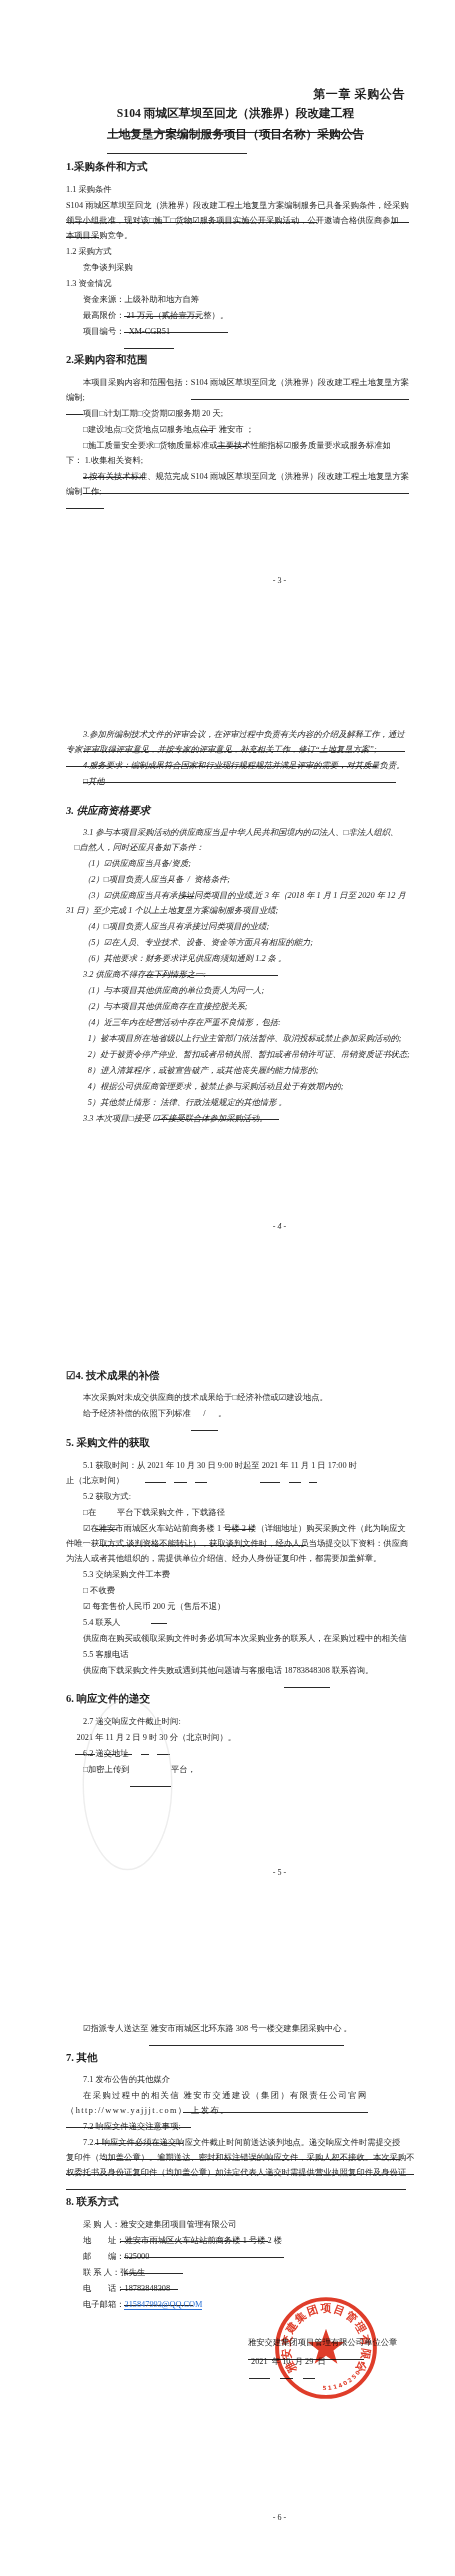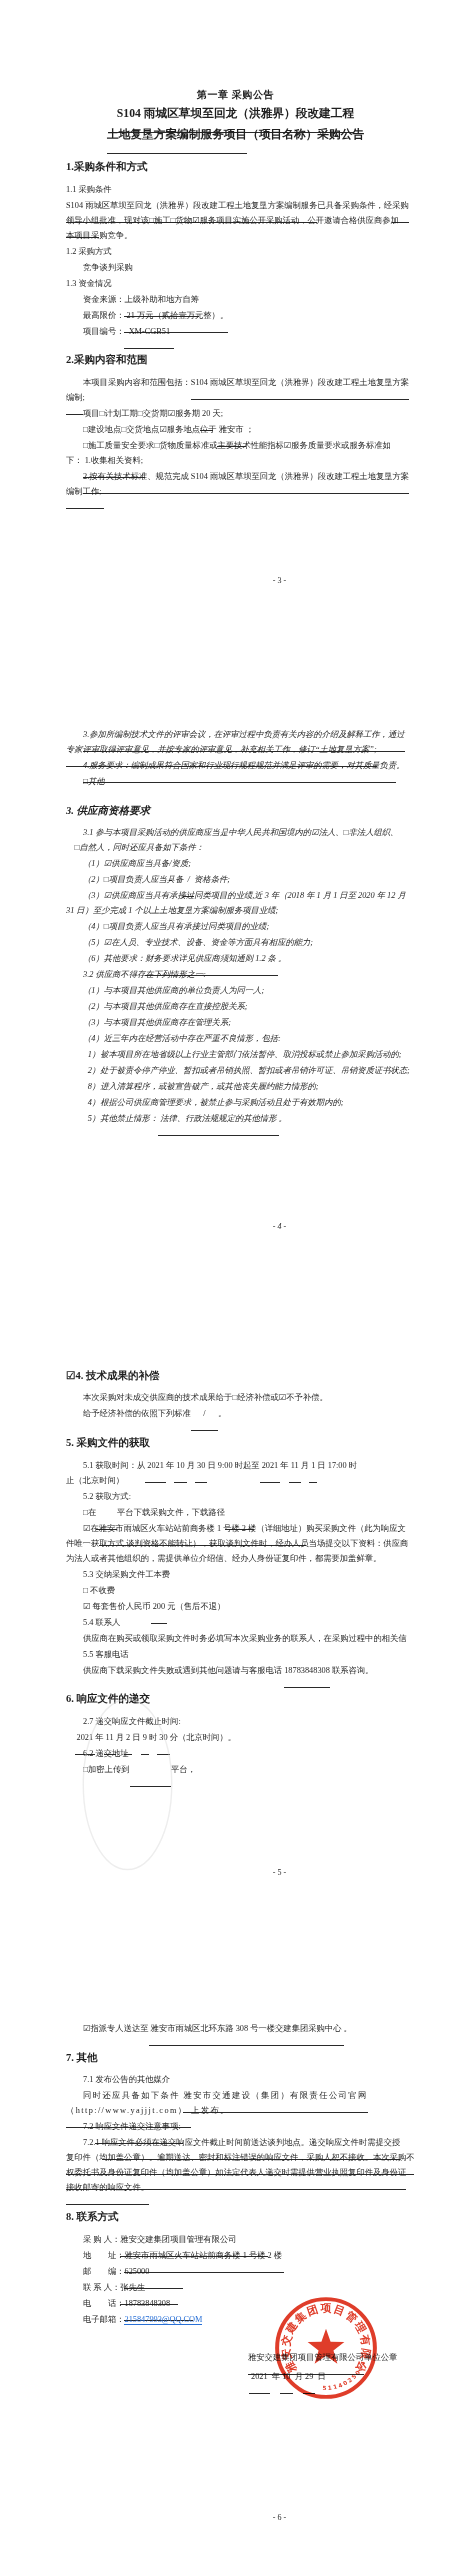--- a/index.html
+++ b/index.html
@@ -8,21 +8,21 @@
         padding-left:66px;padding-right:51px;background:#ffffff;}
   #pg3{height:610px;padding-top:85px;}
   #pg4{height:646px;padding-top:117px;font-style:italic;}
   #pg5{height:646px;padding-top:98px;}
   #pg6{height:675px;padding-top:119px;}
   .ln{font-size:8.3px;line-height:15px;white-space:pre;color:#1f1f1f;}
   .sp{margin-top:1px;}
   .i1{padding-left:8.5px;}
   .i2{padding-left:17px;}
   .i3{padding-left:21.7px;}
-  .s-ct{font-size:10px;font-weight:bold;text-align:center;line-height:19.4px;letter-spacing:0.6px;}
+  .s-ct{font-size:12px;font-weight:bold;text-align:right;line-height:19.4px;letter-spacing:0.6px;}
   .s-tt{font-size:11.7px;font-weight:bold;text-align:center;line-height:20.5px;}
   .s-h1{font-size:10.5px;font-weight:bold;line-height:17px;margin:12.5px 0 6.8px 0;}
   .s-sg1{margin-left:182px;margin-top:23px;}
   .s-sg2{margin-left:183px;margin-top:4.6px;}
   .u{border-bottom:0.6px solid #2a2a2a;padding-bottom:12px;white-space:pre;}
   .lnk{color:#2970d6;border-bottom:0.6px solid #2970d6;white-space:pre;}
   .ls{letter-spacing:1.4px;}
   .pagenum{margin-top:auto;align-self:center;transform:translateX(44px);font-size:8px;color:#2a2a2a;margin-bottom:25px;}
   #pg6 .pagenum{margin-bottom:55px;}
   .seal{position:absolute;left:272px;top:392px;mix-blend-mode:multiply;opacity:.92;}
@@ -74,38 +74,38 @@
         <div class="ln s-b i2 sp"><span>（1）</span><span>☑</span><span>供应商应当具备</span><span class="u">/</span><span>资质;</span></div>
         <div class="ln s-b i2 sp"><span>（2）</span><span>□</span><span>项目负责人应当具备</span><span class="u">  /  </span><span>资格条件;</span></div>
         <div class="ln s-b i2 sp"><span>（3）</span><span>☑</span><span>供应商应当具有承接过同类项目的业绩,近 3 年（2018 年 1 月 1 日至 2020 年 12 月</span></div>
         <div class="ln s-b i0"><span>31 日）至少完成 1 个以上土地复垦方案编制服务项目业绩;</span></div>
         <div class="ln s-b i2 sp"><span>（4）</span><span>□</span><span>项目负责人应当具有承接过同类项目的业绩;</span></div>
         <div class="ln s-b i2 sp"><span>（5）</span><span>☑</span><span>在人员、专业技术、设备、资金等方面具有相应的能力;</span></div>
         <div class="ln s-b i2 sp"><span>（6）其他要求：</span><span class="u">财务要求详见供应商须知通则 1.2 条 </span><span>。</span></div>
         <div class="ln s-b i2 sp"><span>3.2 供应商不得存在下列情形之一:</span></div>
         <div class="ln s-b i2 sp"><span>（1）与本项目其他供应商的单位负责人为同一人;</span></div>
         <div class="ln s-b i2 sp"><span>（2）与本项目其他供应商存在直接控股关系;</span></div>
-        <div class="ln s-b i2 sp"><span>（3）与本项目其他供应商存在管理关系;</span></div>
         <div class="ln s-b i2 sp"><span>（4）近三年内在经营活动中存在严重不良情形，包括:</span></div>
         <div class="ln s-b i3 sp"><span>1）被本项目所在地省级以上行业主管部门依法暂停、取消投标或禁止参加采购活动的;</span></div>
         <div class="ln s-b i3 sp"><span>2）处于被责令停产停业、暂扣或者吊销执照、暂扣或者吊销许可证、吊销资质证书状态;</span></div>
         <div class="ln s-b i3 sp"><span>8）进入清算程序，或被宣告破产，或其他丧失履约能力情形的;</span></div>
         <div class="ln s-b i3 sp"><span>4）根据公司供应商管理要求，被禁止参与采购活动且处于有效期内的;</span></div>
         <div class="ln s-b i3 sp"><span>5）其他禁止情形：</span><span class="u"> 法律、行政法规规定的其他情形 </span><span>。</span></div>
+        <div class="ln s-b i2 sp"><span>3.3 本次项目</span><span>□</span><span>接受 </span><span>☑</span><span>不接受联合体参加采购活动。</span></div>
       </div>
     <div class="pagenum">- 4 -</div>
   </section>
 
   <section class="page" id="pg5">
     <svg class="ghost" width="93" height="177" viewBox="0 0 164 310">
       <ellipse cx="82" cy="155" rx="78" ry="150" fill="none" stroke="#d9d9d9" stroke-width="2.5"></ellipse>
     </svg>
     <div class="content">
         <div class="ln s-h1 i0"><span>☑</span><span>4. 技术成果的补偿</span></div>
-        <div class="ln s-b i2 sp"><span>本次采购对未成交供应商的技术成果给于</span><span>□</span><span>经济补偿或</span><span>☑</span><span>不予补偿。</span></div>
+        <div class="ln s-b i2 sp"><span>本次采购对未成交供应商的技术成果给于</span><span>□</span><span>经济补偿或</span><span>☑</span><span>建设地点。</span></div>
         <div class="ln s-b i2 sp"><span>给予经济补偿的依照下列标准</span><span class="u">      /      </span><span>。</span></div>
         <div class="ln s-h1 i0"><span>5. 采购文件的获取</span></div>
         <div class="ln s-b i2 sp"><span>5.1 获取时间：从</span><span class="u"> 2021 </span><span>年</span><span class="u"> 10 </span><span>月</span><span class="u"> 30 </span><span>日 9:00 时起至</span><span class="u"> 2021 </span><span>年</span><span class="u"> 11 </span><span>月</span><span class="u"> 1 </span><span>日 17:00 时</span></div>
         <div class="ln s-b i0"><span>止（北京时间）</span></div>
         <div class="ln s-b i2 sp"><span>5.2 获取方式:</span></div>
         <div class="ln s-b i2 sp"><span>□</span><span>在</span><span class="u">          </span><span>平台下载采购文件，下载路径</span><span class="u">              </span></div>
         <div class="ln s-b i2 sp"><span>☑</span><span>在</span><span class="u">雅安市雨城区火车站站前商务楼 1 号楼 2 楼（详细地址）</span><span>购买采购文件（此为响应文</span></div>
         <div class="ln s-b i0"><span>件唯一获取方式,谈判资格不能转让），获取谈判文件时，经办人员当场提交以下资料：供应商</span></div>
         <div class="ln s-b i0"><span>为法人或者其他组织的，需提供单位介绍信、经办人身份证复印件，都需要加盖鲜章。</span></div>
         <div class="ln s-b i2 sp"><span>5.3 交纳采购文件工本费</span></div>
@@ -122,27 +122,26 @@
         <div class="ln s-b i2 sp"><span>□</span><span>加密上传到</span><span class="u">                    </span><span>平台，</span></div>
       </div>
     <div class="pagenum">- 5 -</div>
   </section>
 
   <section class="page" id="pg6">
     <div class="content">
         <div class="ln s-b i2"><span>☑</span><span>指派专人送达至</span><span class="u"> 雅安市雨城区北环东路 308 号一楼交建集团采购中心 </span><span>。</span></div>
         <div class="ln s-h1 i0"><span>7. 其他</span></div>
         <div class="ln s-b i2 sp"><span>7.1 发布公告的其他媒介</span></div>
-        <div class="ln s-b i2 sp ls"><span>同时还应具备如下条件 </span><span class="u">雅安市交通建设（集团）有限责任公司官网</span></div>
+        <div class="ln s-b i2 sp ls"><span>在采购过程中的相关信 </span><span class="u">雅安市交通建设（集团）有限责任公司官网</span></div>
         <div class="ln s-b i0 ls"><span class="u">（http://www.yajjjt.com） </span><span>上发布。</span></div>
         <div class="ln s-b i2 sp"><span>7.2 </span><span class="u">响应文件递交注意事项: </span></div>
         <div class="ln s-b i2 sp"><span>7.2.1 </span><span class="u">响应文件必须在递交响应文件截止时间前送达谈判地点。递交响应文件时需提交授</span></div>
         <div class="ln s-b i0"><span class="u">复印件（均加盖公章）。逾期送达、密封和标注错误的响应文件，采购人恕不接收。本次采购不</span></div>
         <div class="ln s-b i0"><span class="u">权委托书及身份证复印件（均加盖公章）如法定代表人递交时需提供营业执照复印件及身份证</span></div>
-        <div class="ln s-b i0"><span class="u">接收邮寄的响应文件。</span></div>
         <div class="ln s-h1 i0"><span>8. 联系方式</span></div>
         <div class="ln s-b i2 sp"><span>采 购 人：</span><span class="u">雅安交建集团项目管理有限公司               </span></div>
         <div class="ln s-b i2 sp"><span>地　　址：</span><span class="u">雅安市雨城区火车站站前商务楼 1 号楼 2 楼 </span></div>
         <div class="ln s-b i2 sp"><span>邮　　编：</span><span class="u">625000                </span></div>
         <div class="ln s-b i2 sp"><span>联 系 人：</span><span class="u">张先生                </span></div>
         <div class="ln s-b i2 sp"><span>电　　话：</span><span class="u">18783848308           </span></div>
         <div class="ln s-b i2 sp"><span>电子邮箱：</span><span class="lnk">215847993@QQ.COM</span></div>
         <div class="ln s-sg1 i0"><span class="u">雅安交建集团项目管理有限公司</span><span>单位公章</span></div>
         <div class="ln s-sg2 i0"><span class="u"> 2021 </span><span> 年</span><span class="u"> 10 </span><span> 月</span><span class="u"> 29 </span><span> 日</span></div>
       </div>

